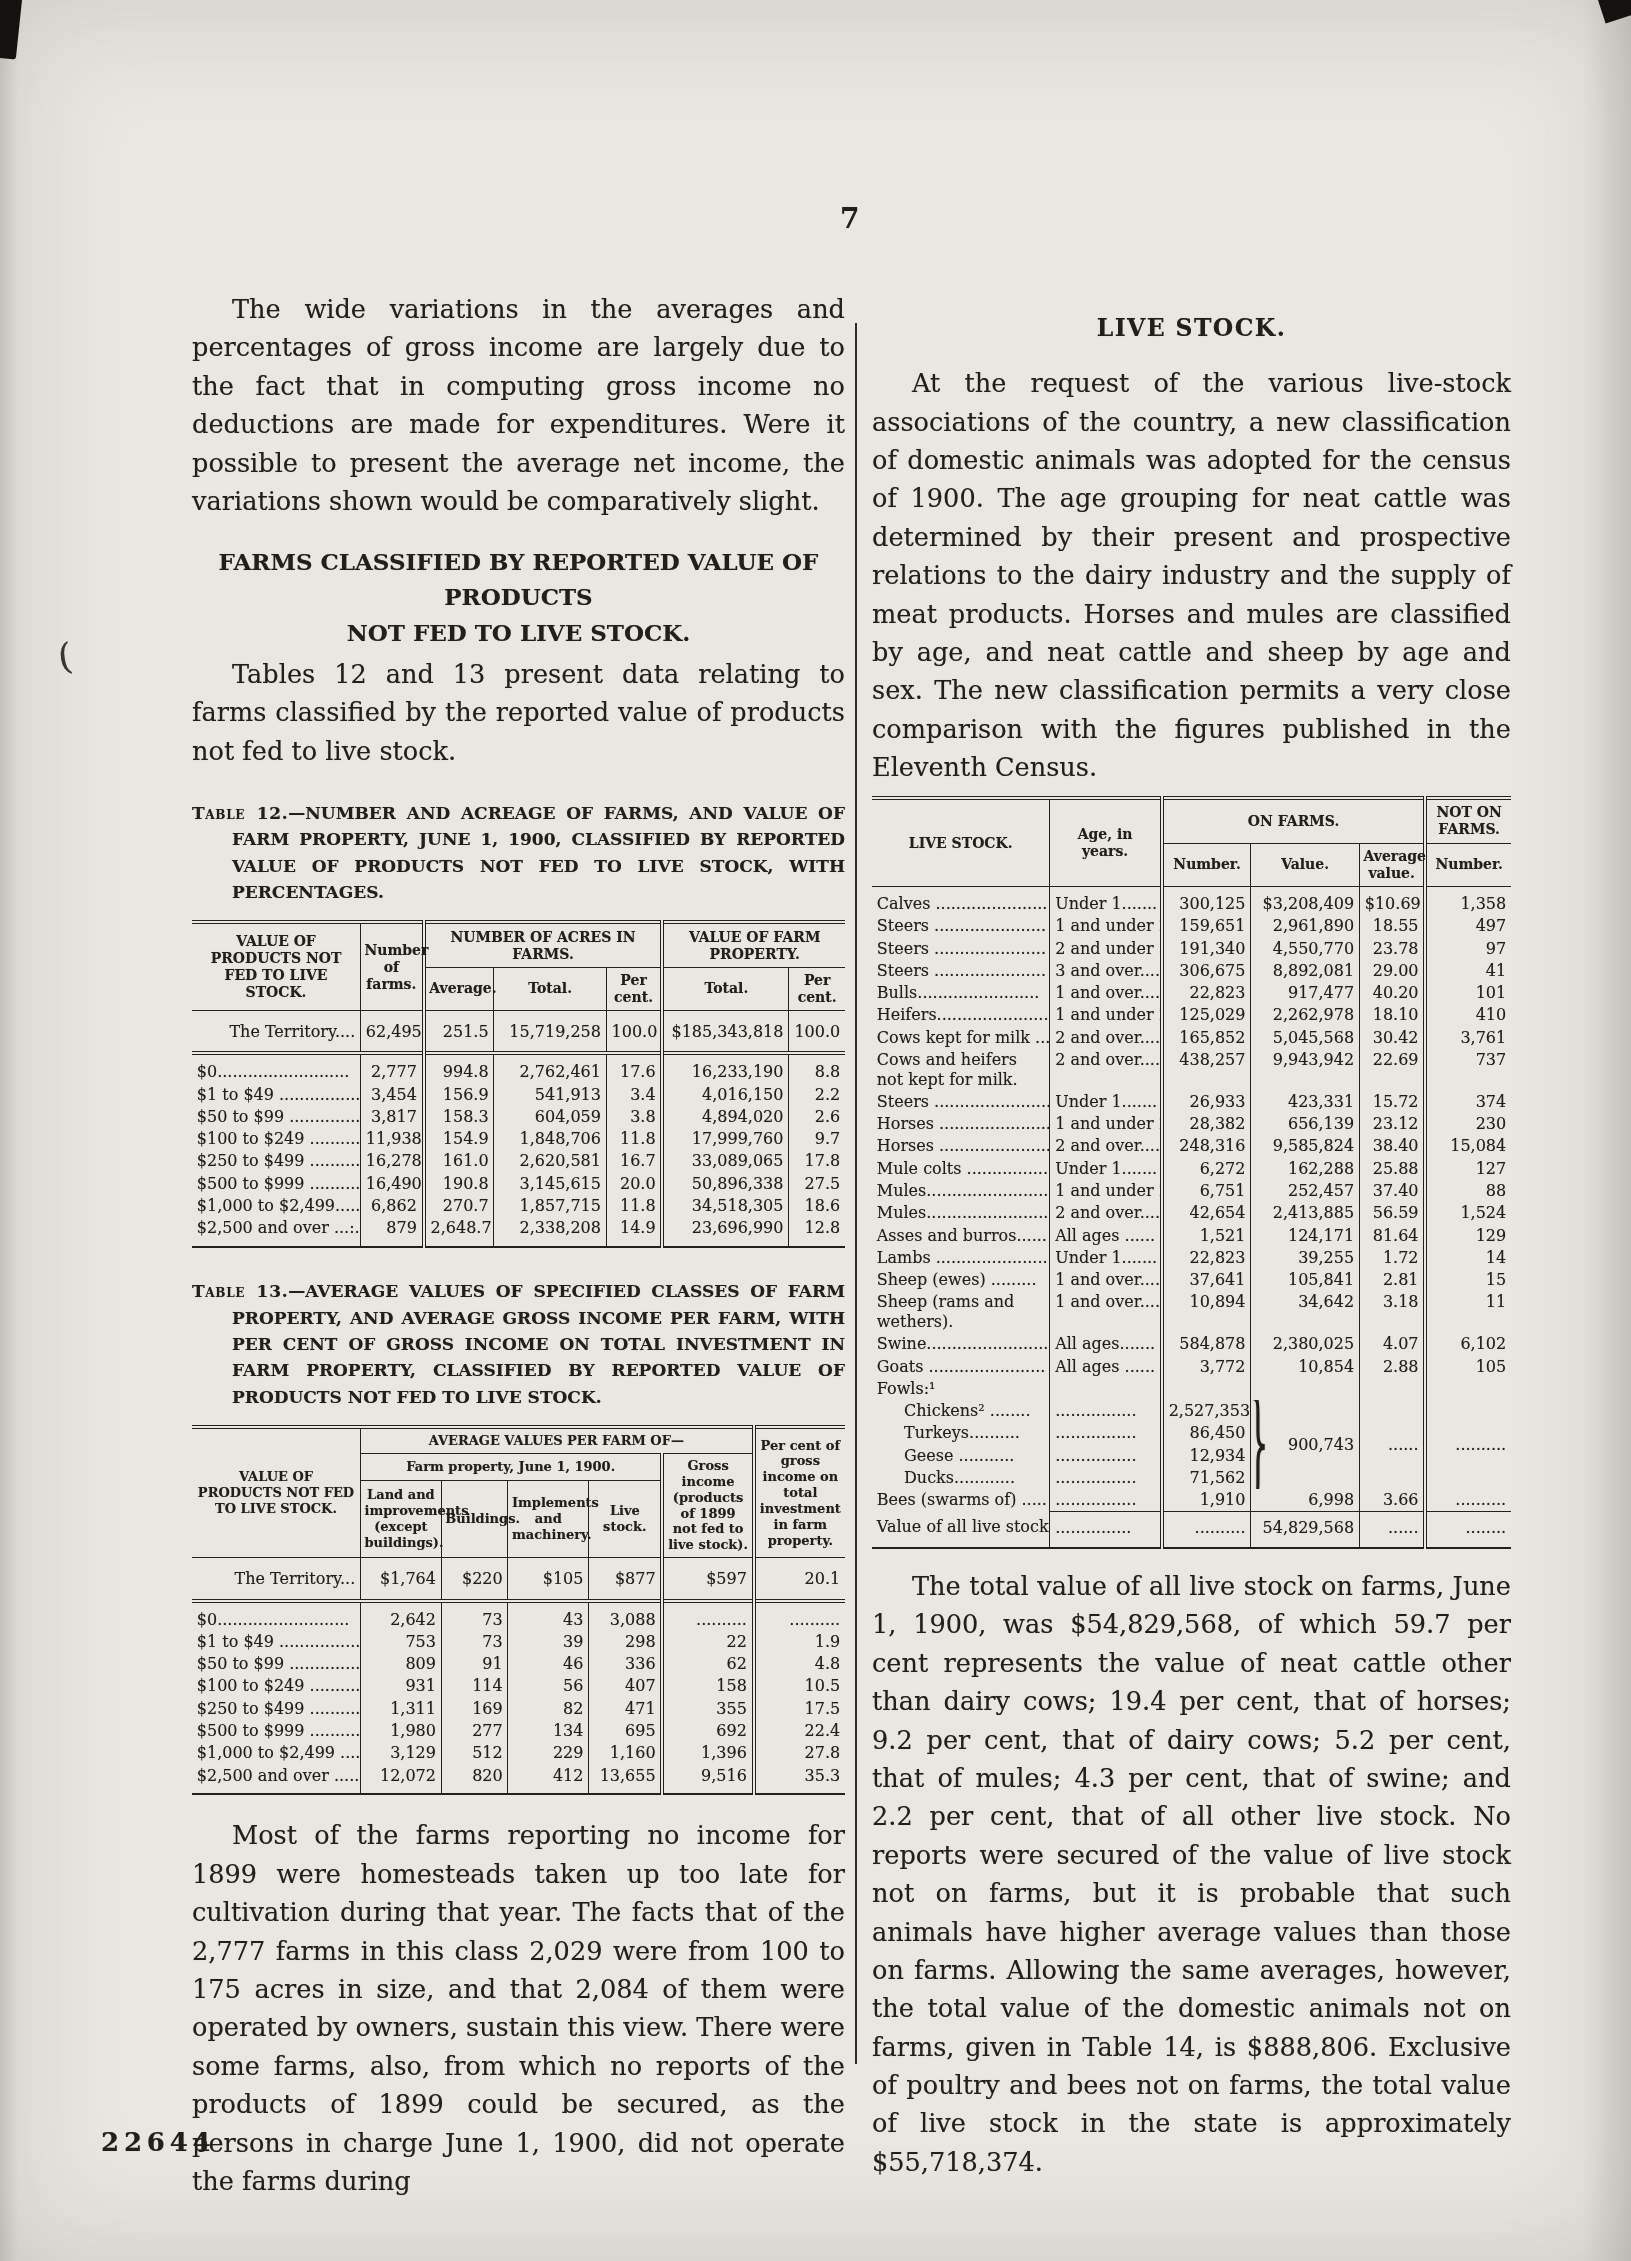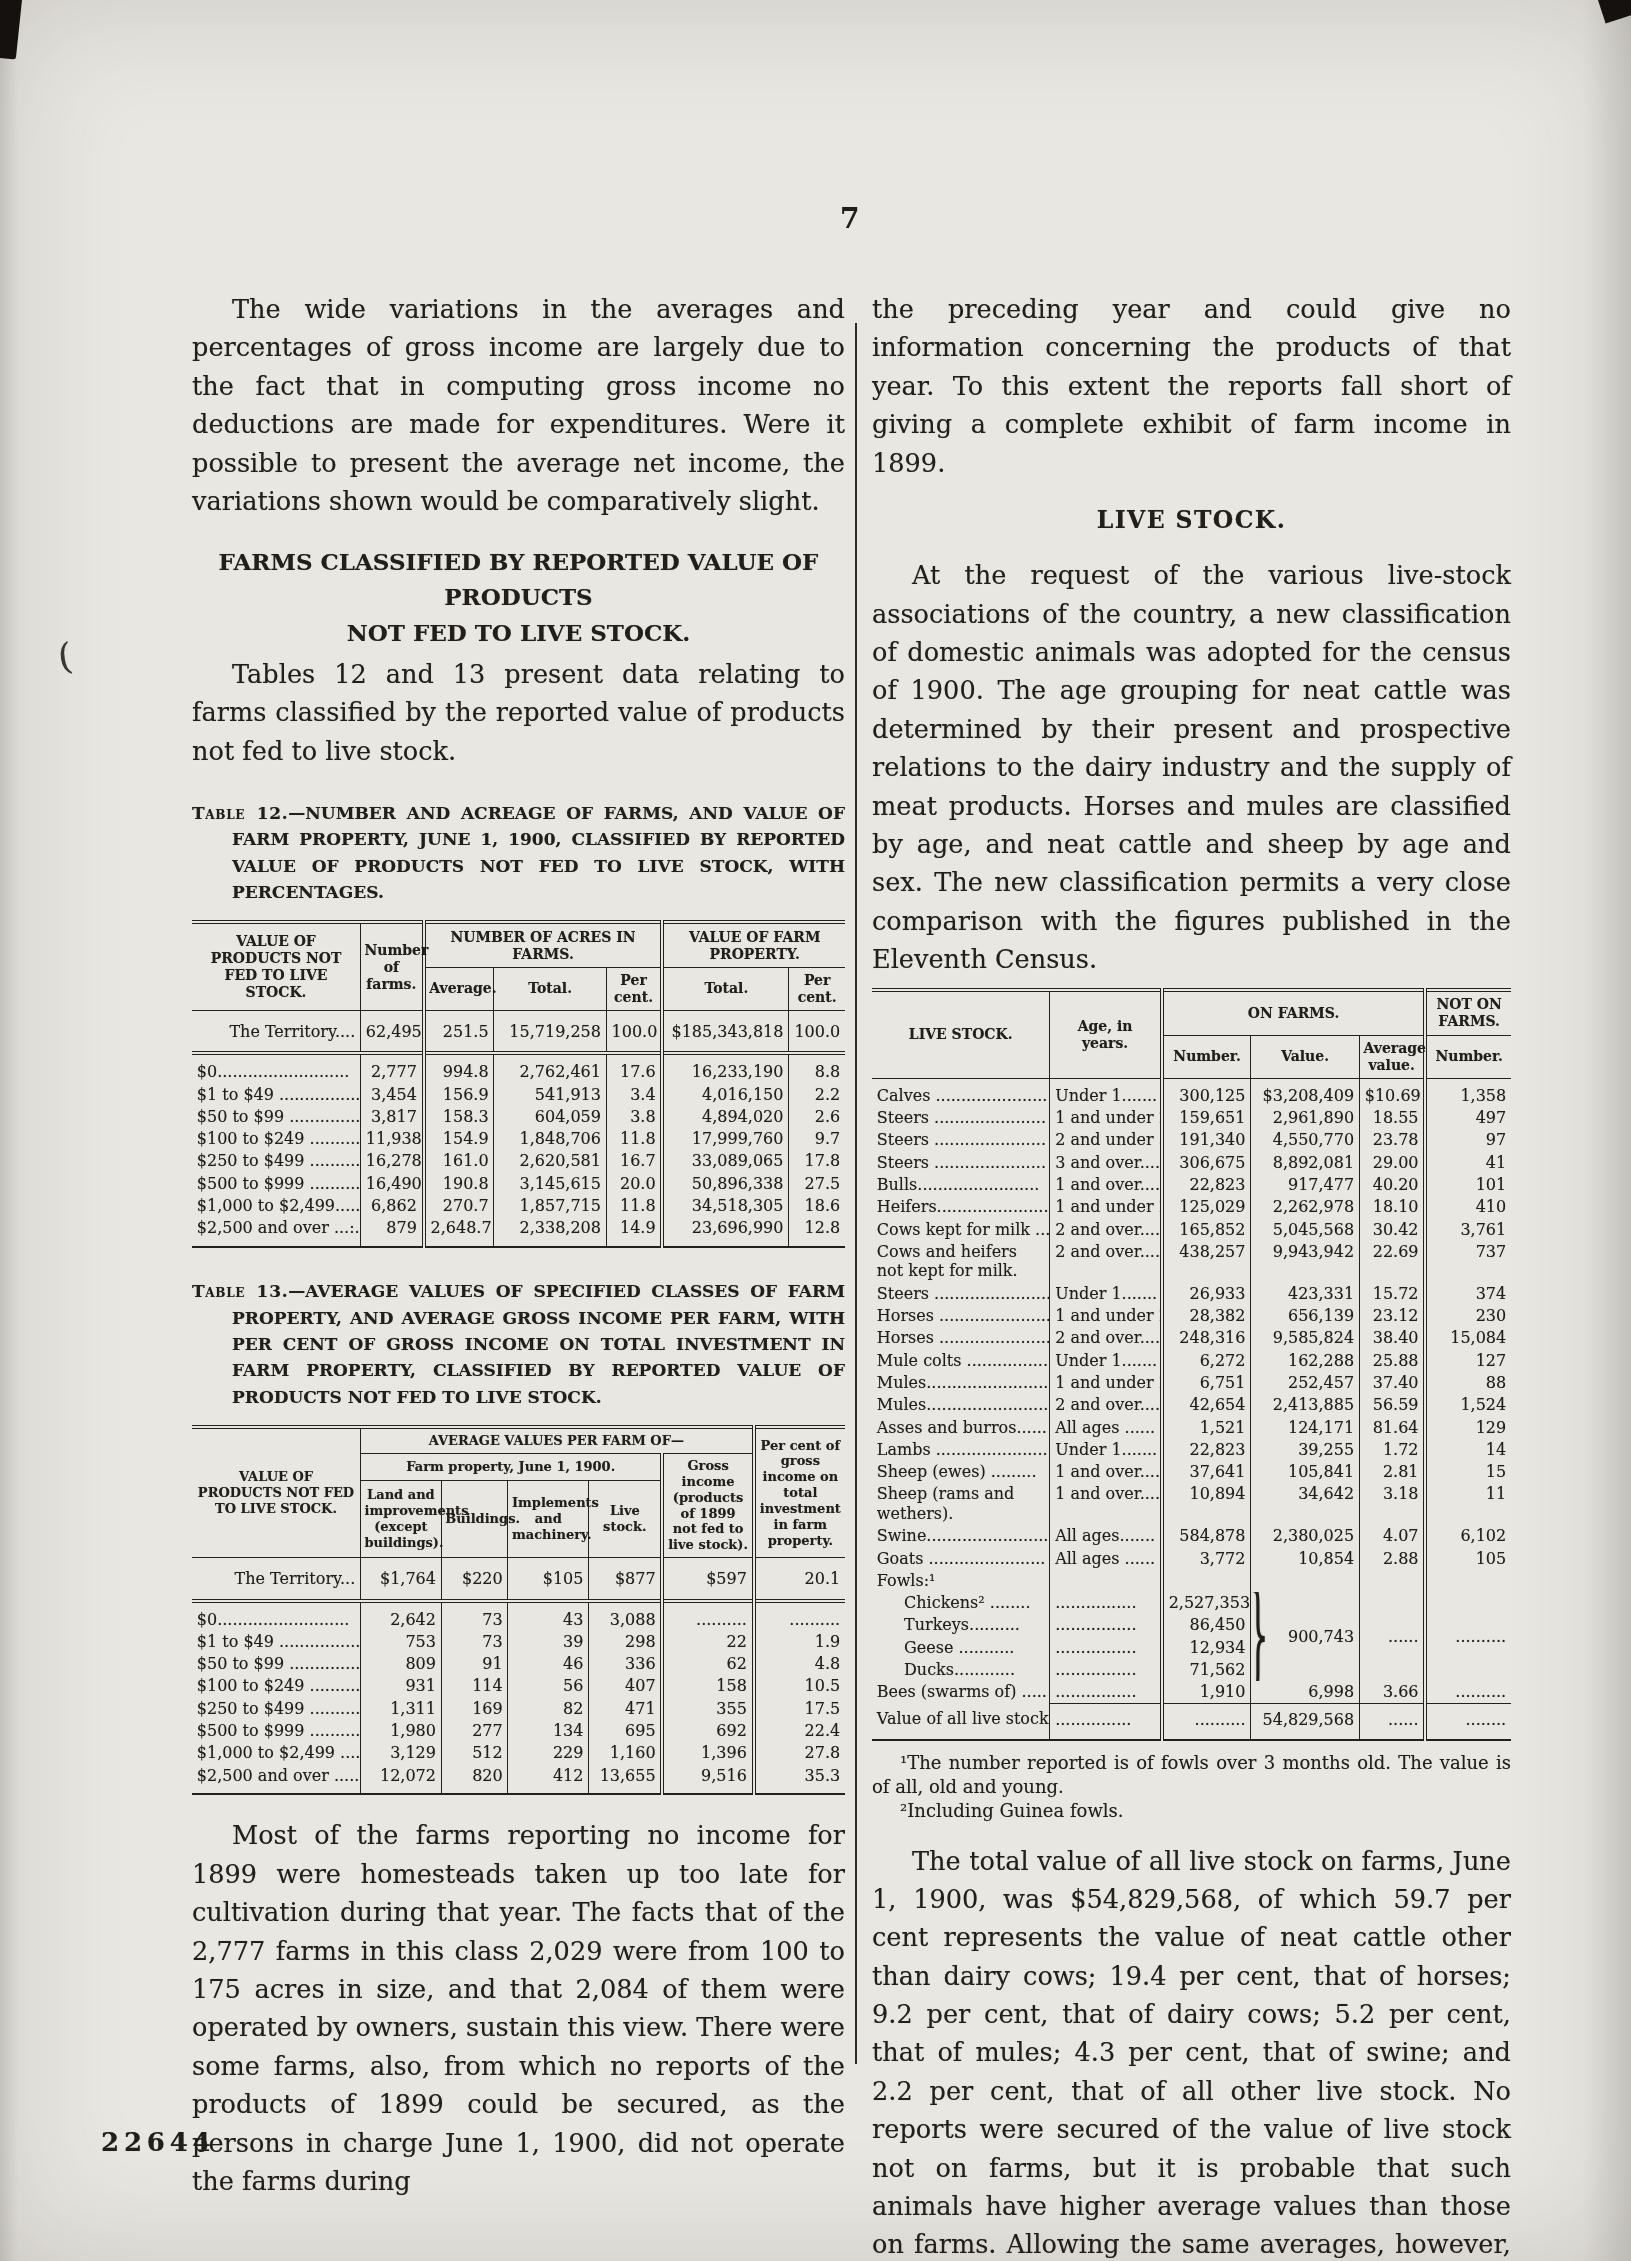--- a/index.html
+++ b/index.html
@@ -348,21 +348,20 @@
             <td>9,516</td>
             <td>35.3</td>
           </tr>
         </tbody>
     </table>
 
     <p class="body" style="margin-top:21px;">Most of the farms reporting no income for 1899 were homesteads taken up too late for cultivation during that year. The facts that of the 2,777 farms in this class 2,029 were from 100 to 175 acres in size, and that 2,084 of them were operated by owners, sustain this view. There were some farms, also, from which no reports of the products of 1899 could be secured, as the persons in charge June 1, 1900, did not operate the farms during</p>
   </div>
 
   <div class="col col-right">
-    <p class="body noindent">the preceding year and could give no information concerning the products of that year. To this extent the reports fall short of giving a complete exhibit of farm income in 1899.</p>
 
     <div class="live-head">LIVE STOCK.</div>
 
     <p class="body">At the request of the various live-stock associations of the country, a new classification of domestic animals was adopted for the census of 1900. The age grouping for neat cattle was determined by their present and prospective relations to the dairy industry and the supply of meat products. Horses and mules are classified by age, and neat cattle and sheep by age and sex. The new classification permits a very close comparison with the figures published in the Eleventh Census.</p>
 
 
     <table class="t14">
       <colgroup>
         <col class="c-lab">
           <col class="c-age">
@@ -589,23 +588,19 @@
             <td>Value of all live stock.</td>
             <td class="st">...............</td>
             <td class="st">..........</td>
             <td class="st">54,829,568</td>
             <td class="st">......</td>
             <td class="st">........</td>
           </tr>
         </tbody>
     </table>
 
-    <div class="footnotes">
-      <p>¹The number reported is of fowls over 3 months old.   The value is of all, old and young.</p>
-      <p>²Including Guinea fowls.</p>
-    </div>
 
     <p class="body" style="margin-top:18px;">The total value of all live stock on farms, June 1, 1900, was $54,829,568, of which 59.7 per cent represents the value of neat cattle other than dairy cows; 19.4 per cent, that of horses; 9.2 per cent, that of dairy cows; 5.2 per cent, that of mules; 4.3 per cent, that of swine; and 2.2 per cent, that of all other live stock. No reports were secured of the value of live stock not on farms, but it is probable that such animals have higher average values than those on farms. Allowing the same averages, however, the total value of the domestic animals not on farms, given in Table 14, is $888,806. Exclusive of poultry and bees not on farms, the total value of live stock in the state is approximately $55,718,374.</p>
   </div>
 
   <div class="plate">22644</div>
 </div>
 
 
 </body></html>

